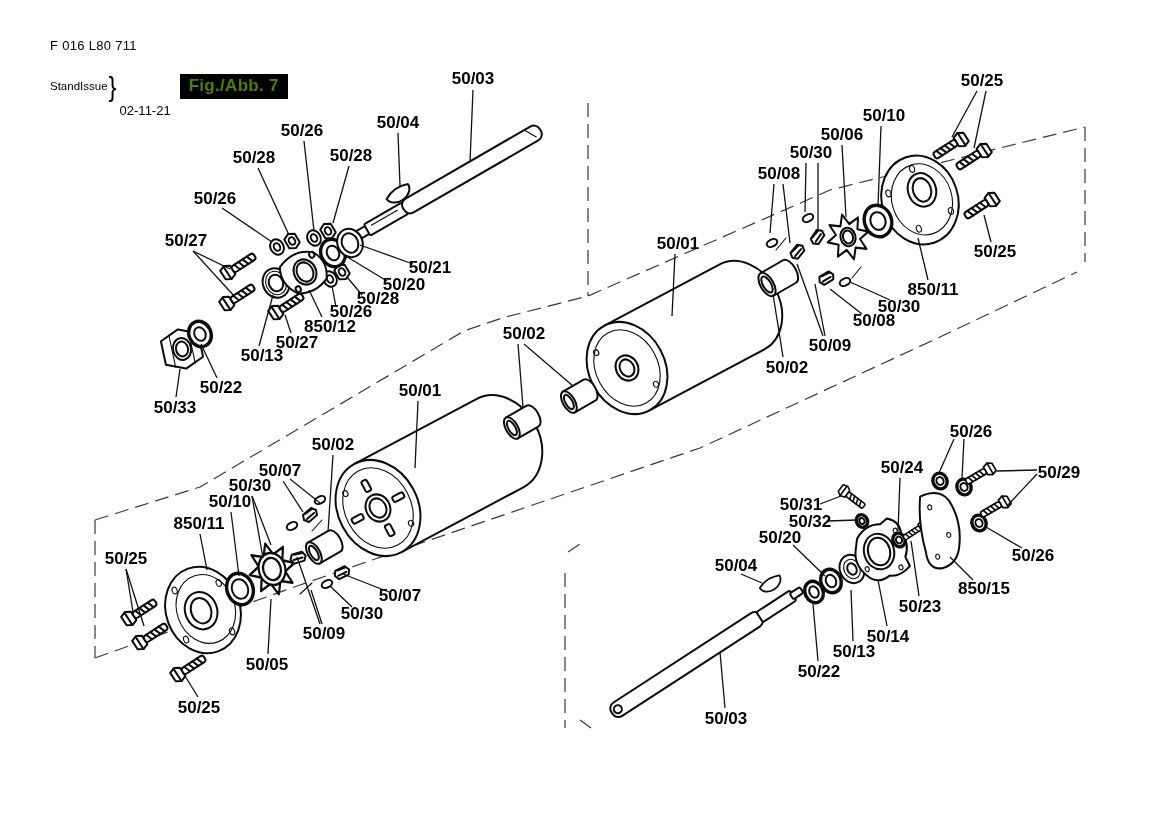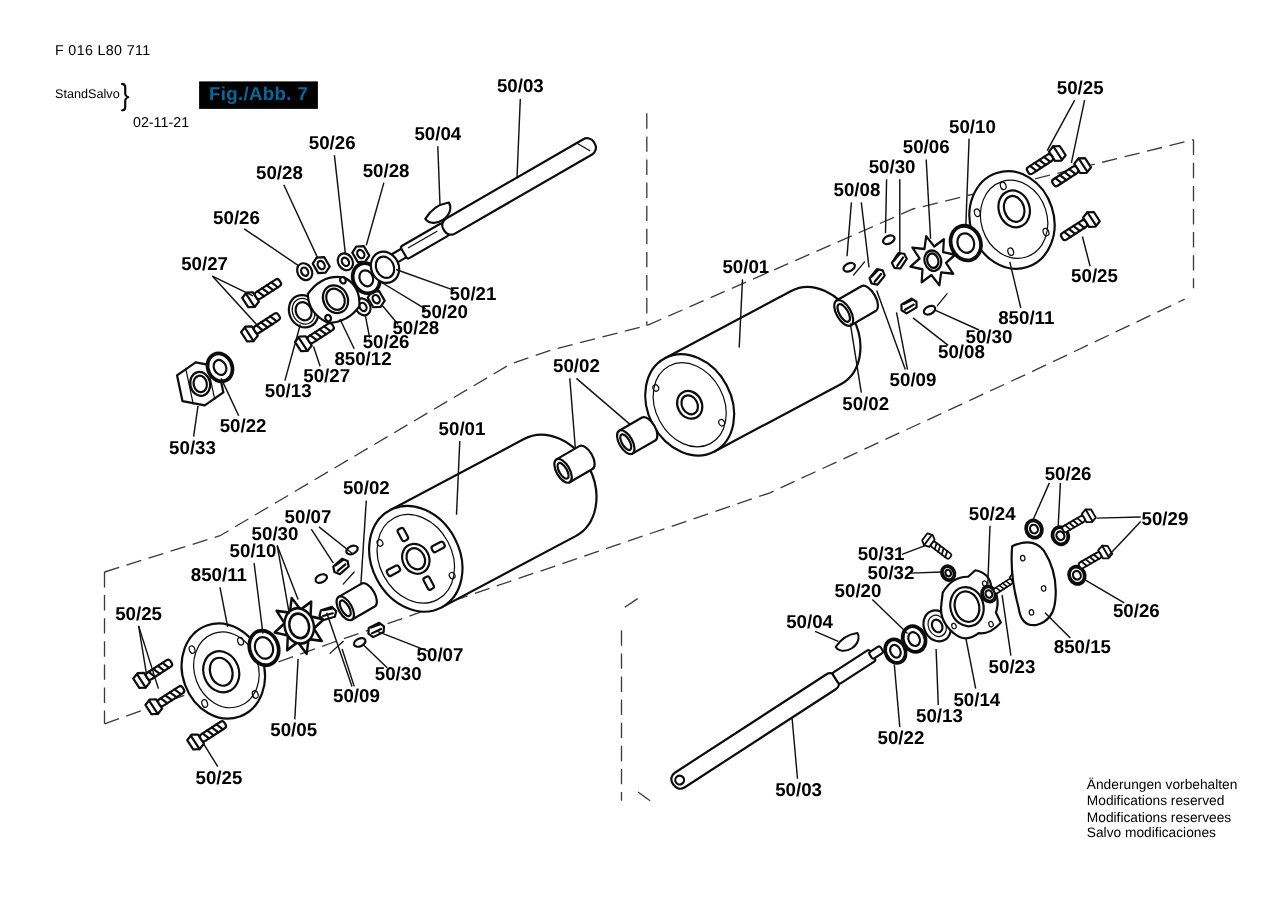--- a/index.html
+++ b/index.html
@@ -5,21 +5,21 @@
   html,body{margin:0;padding:0;background:#fff;}
   .page{position:relative;width:1168px;height:825px;background:#fff;overflow:hidden;
         font-family:"Liberation Sans",sans-serif;color:#000;}
   
   .doc-header{position:absolute;left:50px;top:38px;}
   .doc-number{font-size:13px;letter-spacing:.3px;}
   .issue-row{display:flex;align-items:center;margin-top:2px;}
   .stand-issue{display:flex;flex-direction:row;font-size:11.5px;line-height:1.15;}
   .brace{font-size:24px;font-weight:300;margin:0 3px 0 1px;transform:scaleY(1.15);}
   .issue-date{font-size:13px;margin-right:9px;margin-top:48px;}
-  .fig-badge{background:#000;color:#0369a1;font-weight:bold;font-size:17px;
+  .fig-badge{background:#000;color:#4d7c0f;font-weight:bold;font-size:17px;
              padding:2px 9px 3px 9px;letter-spacing:.3px;}
   
   .doc-footer{position:absolute;left:988px;top:706px;font-size:12.5px;line-height:1.18;}
   
   svg.diagram{position:absolute;left:0;top:0;}
   #parts-layer *{stroke:#0c0c0c;stroke-width:2;fill:#fff;stroke-linejoin:round;stroke-linecap:round;}
   #parts-layer .thin{stroke-width:1.1;fill:none;}
   #parts-layer .dark{stroke-width:3.4;}
   #borders-layer line,#borders-layer polyline{stroke:#3a3a3a;stroke-width:1.2;fill:none;
              stroke-dasharray:14 7;}
@@ -30,21 +30,21 @@
 </head>
 <body>
 
 <div class="page">
 
   <div class="doc-header">
     <div class="doc-number">F 016 L80 711</div>
     <div class="issue-row">
       <div class="stand-issue">
         <span>Stand</span>
-        <span>Salvo</span>
+        <span>Issue</span>
       </div>
       <span class="brace">}</span>
       <span class="issue-date">02-11-21</span>
       <span class="fig-badge">Fig./Abb. 7</span>
     </div>
   </div>
 
   <svg class="diagram" width="1168" height="825" viewBox="0 0 1168 825">
 
     <defs>
@@ -434,20 +434,14 @@
         <text x="920" y="606">50/23</text>
         <text x="984" y="588">850/15</text>
         <text x="1033" y="555">50/26</text>
         <text x="888" y="636">50/14</text>
         <text x="854" y="651">50/13</text>
         <text x="819" y="671">50/22</text>
         <text x="726" y="718">50/03</text>
       </g>
   </svg>
 
-  <div class="doc-footer">
-    <div>Änderungen vorbehalten</div>
-    <div>Modifications reserved</div>
-    <div>Modifications reservees</div>
-    <div>Salvo modificaciones</div>
-  </div>
 
 </div>
 
 </body></html>

